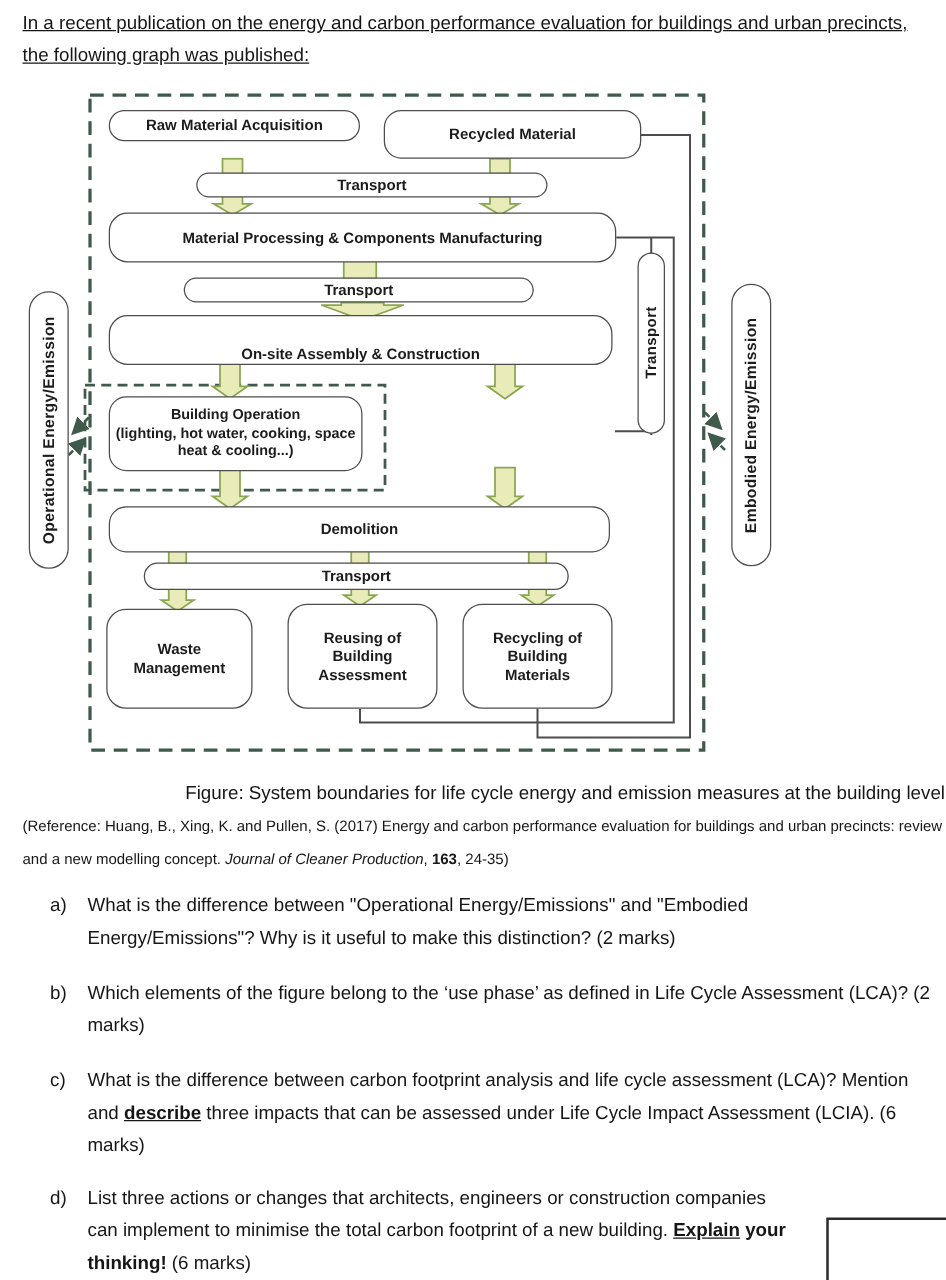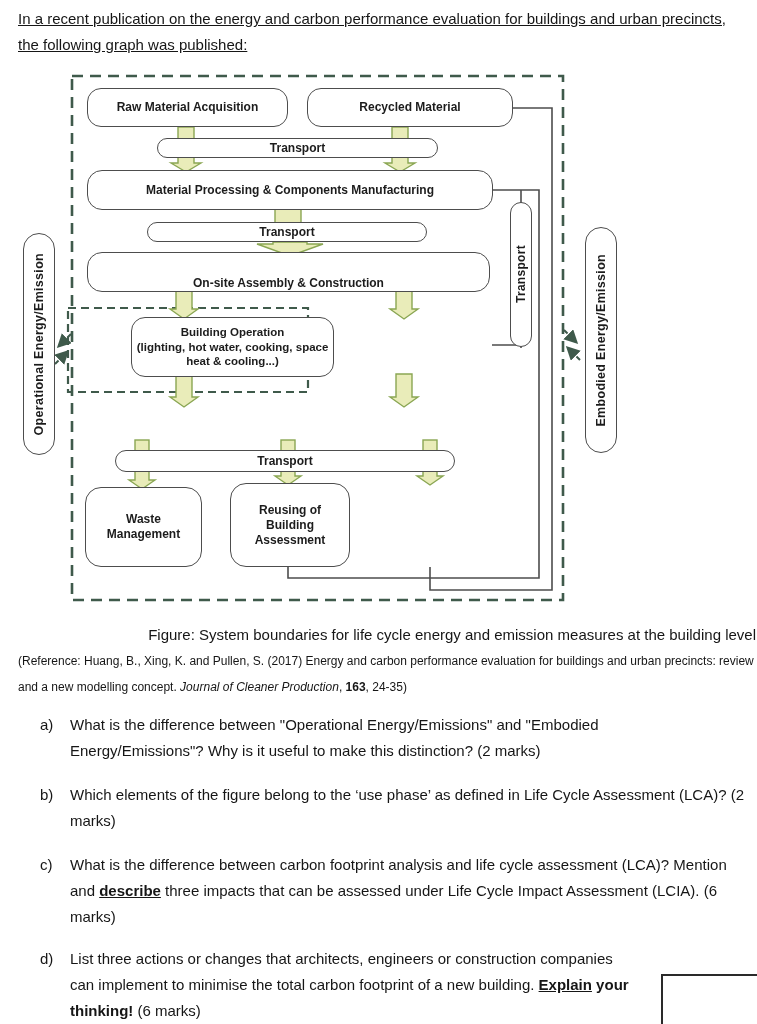--- a/index.html
+++ b/index.html
@@ -78,53 +78,59 @@
     <polygon class="flow" points="164,308 180,308 180,329 186,329 172,339 158,329 164,329"></polygon>
     <polygon class="flow" points="384,306 400,306 400,329 406,329 392,339 378,329 384,329"></polygon>
     <rect class="flow" x="123" y="372" width="14" height="11"></rect>
     <rect class="flow" x="269" y="372" width="14" height="11"></rect>
     <rect class="flow" x="411" y="372" width="14" height="11"></rect>
     <polygon class="flow" points="123,403 137,403 137,412 143,412 130,421 117,412 123,412"></polygon>
     <polygon class="flow" points="269,403 283,403 283,408 289,408 276,417 263,408 269,408"></polygon>
     <polygon class="flow" points="411,403 425,403 425,408 431,408 418,417 405,408 411,408"></polygon>
   </svg>
 
-  <div class="dbox" style="left:75px;top:20px;width:201px;height:39px;border-radius:14px;">
+  <div class="dbox" style="left:75px;top:20px;width:201px;height:25px;border-radius:14px;">
     <span>Raw Material Acquisition</span>
     </div>
   <div class="dbox" style="left:295px;top:20px;width:206px;height:39px;border-radius:14px;">
     <span>Recycled Material</span>
     </div>
   <div class="dbox" style="left:145px;top:70px;width:281px;height:20px;border-radius:10px;">
     <span>Transport</span>
     </div>
   <div class="dbox" style="left:75px;top:102px;width:406px;height:40px;border-radius:15px;">
     <span>Material Processing &amp; Components Manufacturing</span>
     </div>
   <div class="dbox" style="left:135px;top:154px;width:280px;height:20px;border-radius:10px;">
     <span>Transport</span>
     </div>
   <div class="dbox" style="left:75px;top:184px;width:403px;height:40px;border-radius:15px;align-items:flex-end;">
     <span>On-site Assembly &amp; Construction</span>
     </div>
-  <div class="dbox small" style="left:75px;top:249px;width:203px;height:60px;border-radius:14px;flex-direction:column;padding:2px;margin-left:44px;">
+  <div class="dbox small" style="left:75px;top:249px;width:203px;height:60px;border-radius:14px;flex-direction:column;padding:2px;">
     <span>Building Operation</span>
     <span>(lighting, hot water, cooking, space heat &amp; cooling...)</span>
     </div>
   <div class="dbox" style="left:498px;top:134px;width:22px;height:145px;border-radius:11px;">
     <span class="vtext">Transport</span>
+    </div>
+  <div class="dbox" style="left:75px;top:337px;width:401px;height:37px;border-radius:14px;">
+    <span>Demolition</span>
     </div>
   <div class="dbox" style="left:103px;top:382px;width:340px;height:22px;border-radius:11px;">
     <span>Transport</span>
     </div>
   <div class="dbox" style="left:73px;top:419px;width:117px;height:80px;border-radius:16px;padding:17px 12px;">
     <span>Waste Management</span>
     </div>
   <div class="dbox" style="left:218px;top:415px;width:120px;height:84px;border-radius:16px;padding:0 16px;">
     <span>Reusing of Building Assessment</span>
+    </div>
+  <div class="dbox" style="left:358px;top:415px;width:120px;height:84px;border-radius:16px;padding:0 16px;">
+    <span>Recycling of Building Materials</span>
     </div>
   <div class="dbox" style="left:11px;top:165px;width:32px;height:222px;border-radius:16px;font-size:12.5px;">
     <span class="vtext">Operational Energy/Emission</span>
     </div>
   <div class="dbox" style="left:573px;top:159px;width:32px;height:226px;border-radius:16px;font-size:12.5px;">
     <span class="vtext">Embodied Energy/Emission</span>
     </div>
 </div>
 
 <div class="caption">

